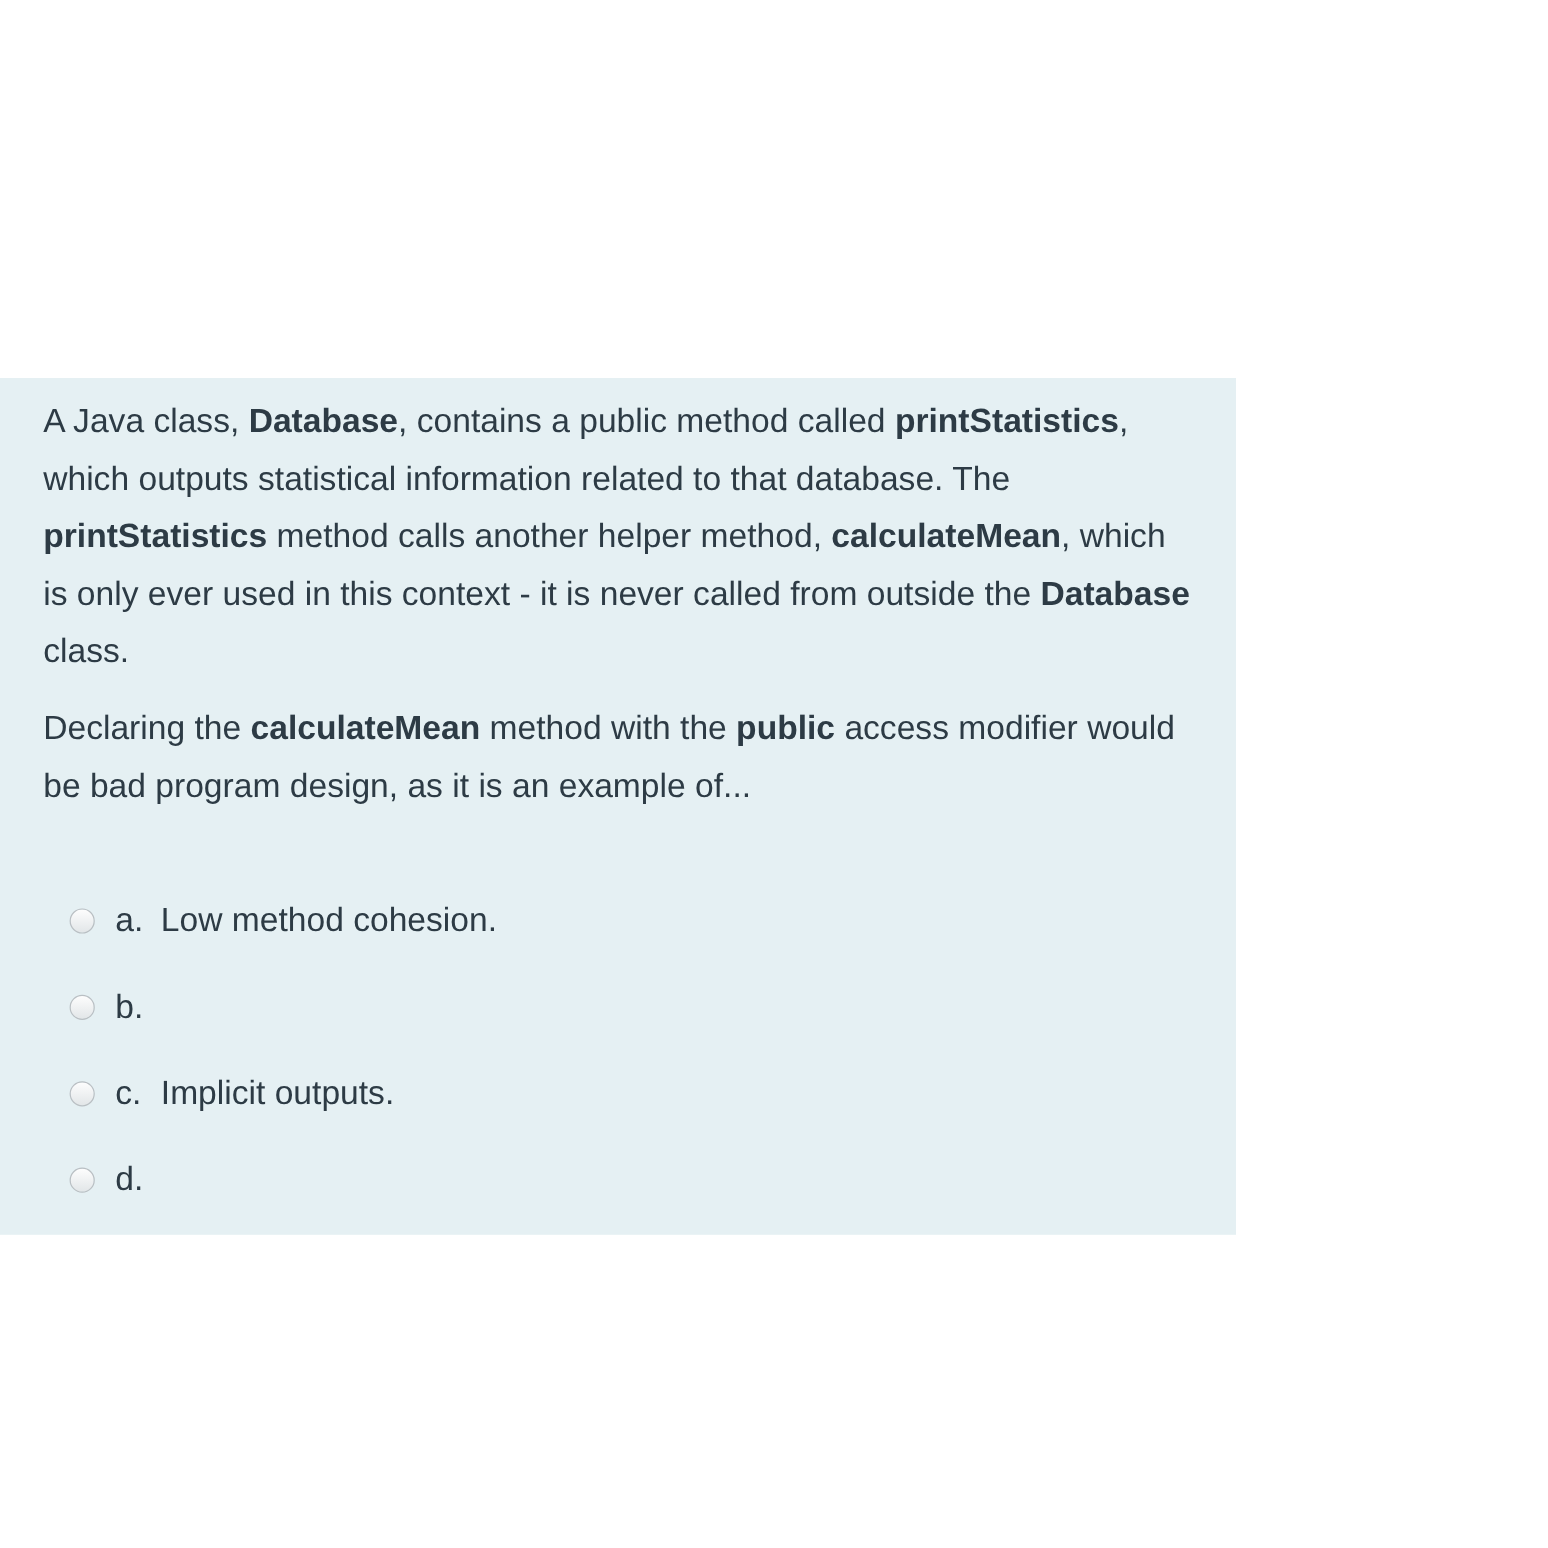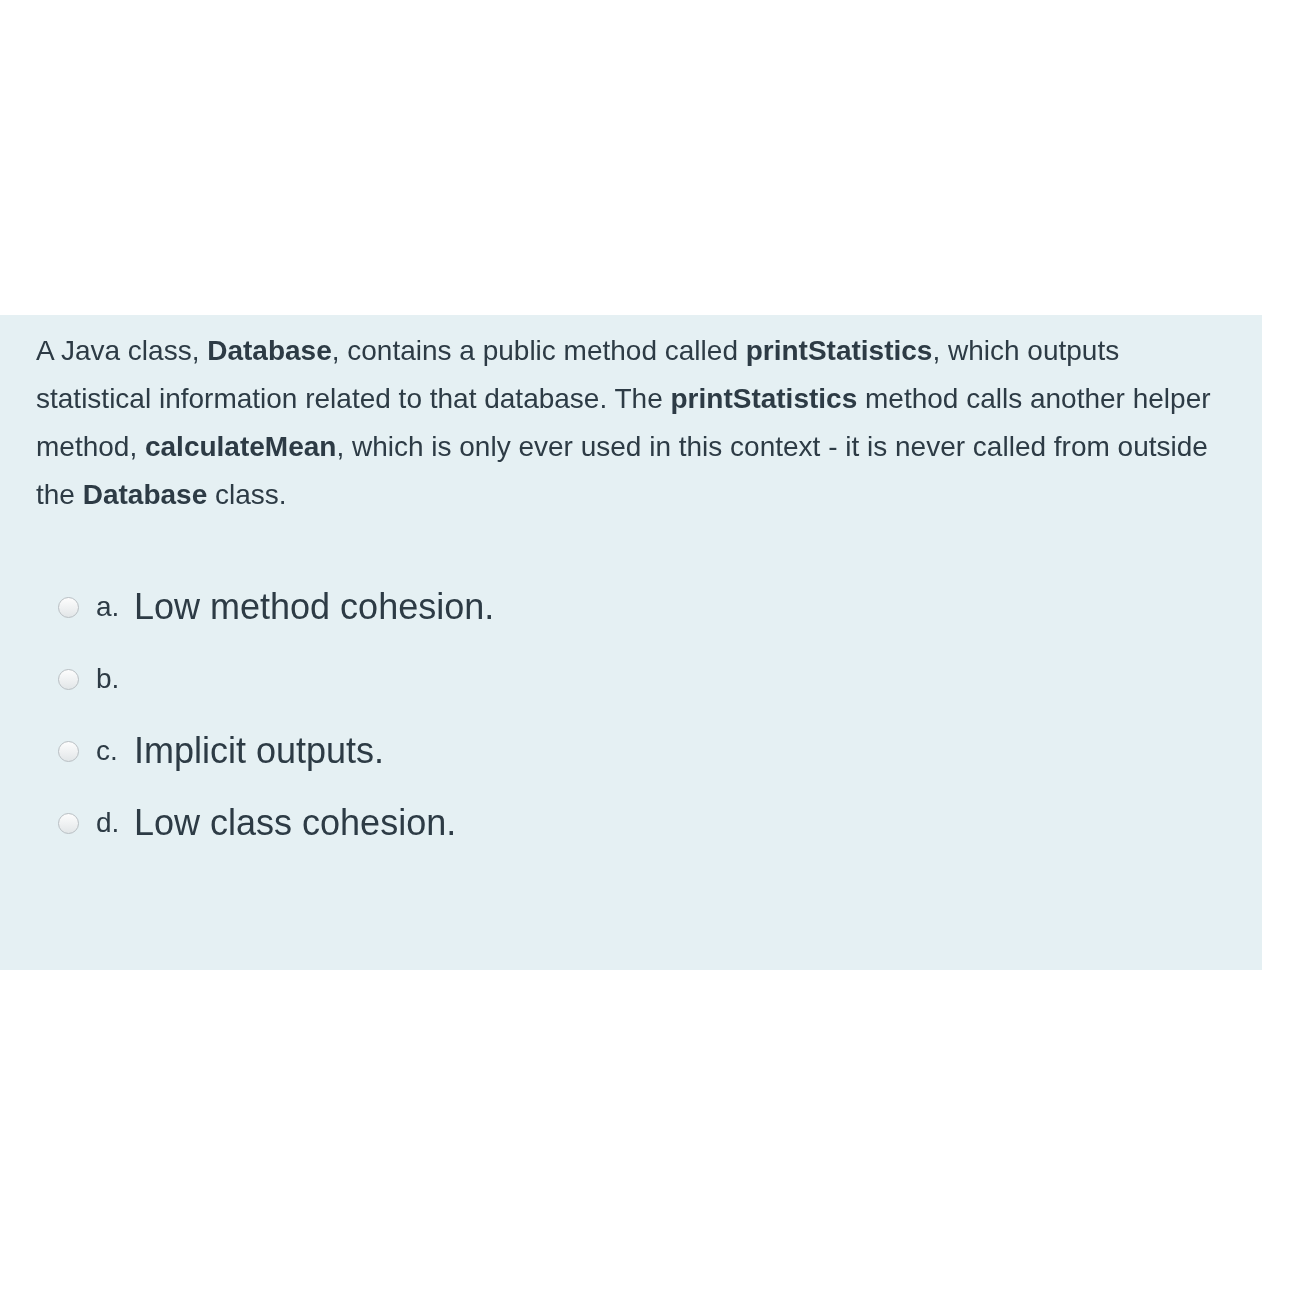--- a/index.html
+++ b/index.html
@@ -8,21 +8,21 @@
     height: 1290px;
     background: #ffffff;
     font-family: "Liberation Sans", sans-serif;
     position: relative;
     overflow: hidden;
   }
   .question-panel {
     position: absolute;
     left: 0;
     top: 315px;
-    width: 1262px;
+    width: 1030px;
     min-height: 655px;
     background: var(--panel-bg, #e5f0f3);
     padding: 12px 36px 22px 36px;
   }
   .qtext p {
     font-size: 28px;
     line-height: 48px;
     color: var(--text, #2d3b45);
     margin-top: 16px;
   }
@@ -49,30 +49,31 @@
     margin-right: 17px;
     flex: none;
   }
   .letter {
     font-size: 28px;
     color: var(--text, #2d3b45);
     width: 38px;
     flex: none;
   }
   .olabel {
-    font-size: 36px;
+    font-size: 28px;
     color: var(--text, #2d3b45);
   }
 </style>
 </head>
 <body>
 
 <div class="question-panel">
   <div class="qtext" id="qtext">
       <p><span>A Java class, </span><b>Database</b><span>, contains a public method called </span><b>printStatistics</b><span>, which outputs statistical information related to that database. The </span><b>printStatistics</b><span> method calls another helper method, </span><b>calculateMean</b><span>, which is only ever used in this context - it is never called from outside the </span><b>Database</b><span> class.</span></p>
+      <p><span>Declaring the </span><b>calculateMean</b><span> method with the </span><b>public</b><span> access modifier would be bad program design, as it is an example of...</span></p>
     </div>
   <div class="options" id="options">
   <div class="option">
     <span class="radio"></span>
     <span class="letter">a.</span>
     <span class="olabel">Low method cohesion.</span>
   </div>
 
   <div class="option">
     <span class="radio"></span>
@@ -81,16 +82,15 @@
 
   <div class="option">
     <span class="radio"></span>
     <span class="letter">c.</span>
     <span class="olabel">Implicit outputs.</span>
   </div>
 
   <div class="option">
     <span class="radio"></span>
     <span class="letter">d.</span>
-    <span class="olabel">Low class cohesion.</span>
   </div>
 </div>
 </div>
 
 </body></html>

